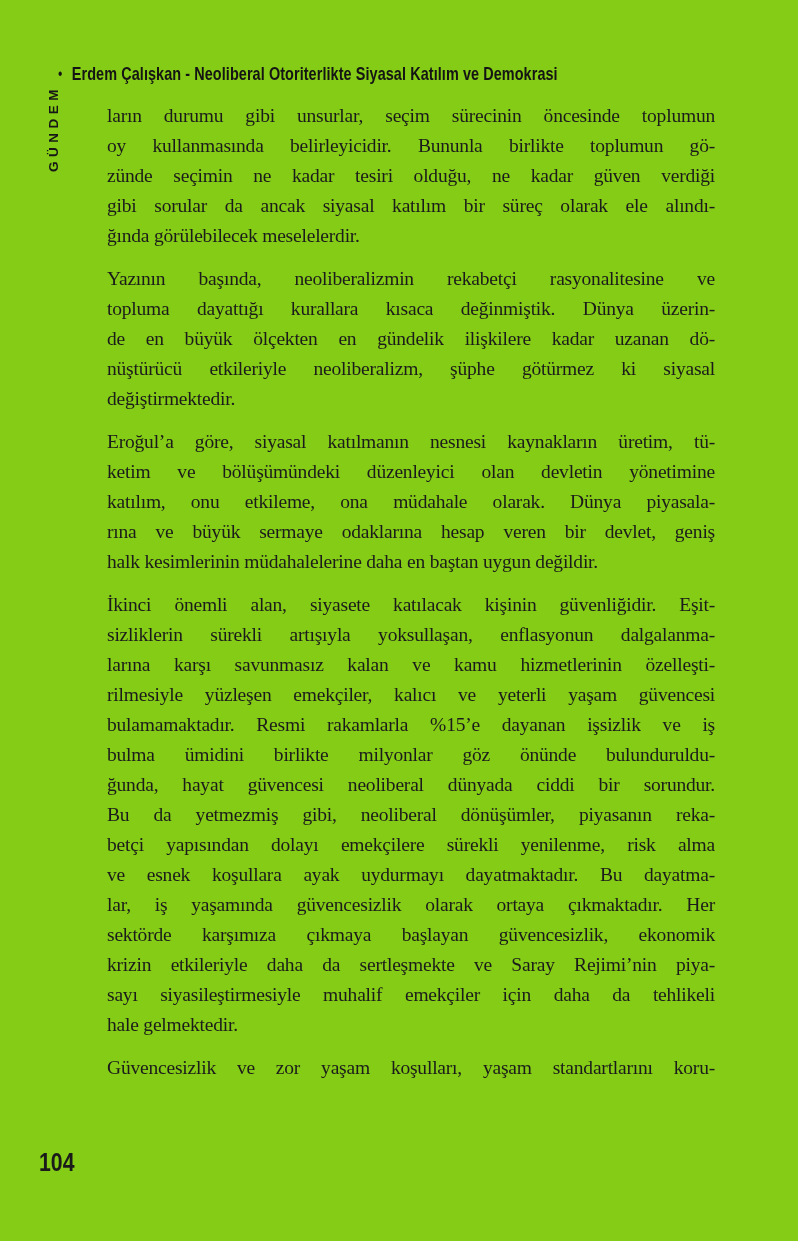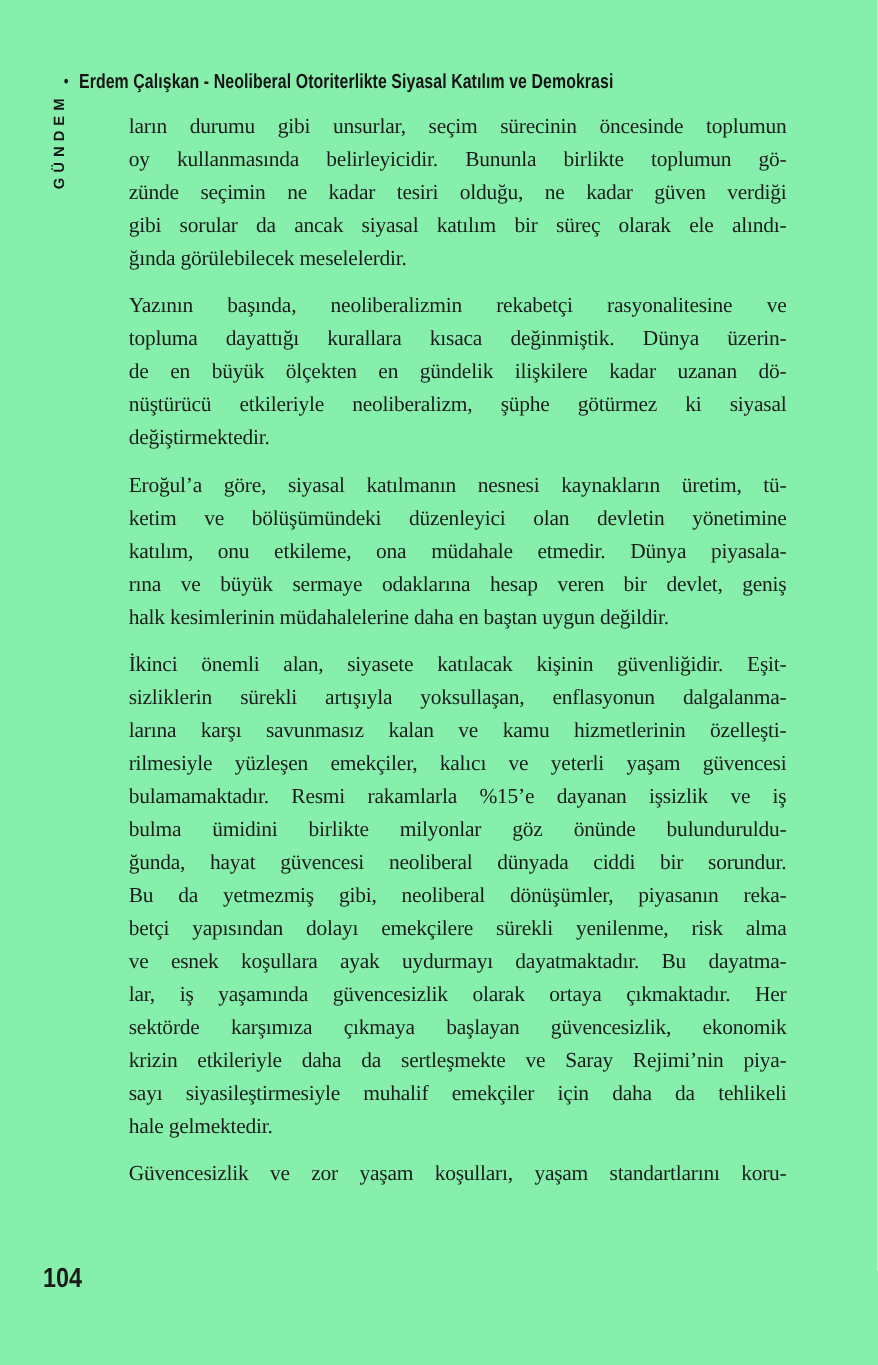--- a/index.html
+++ b/index.html
@@ -4,21 +4,21 @@
 <style>
   html, body {
     margin: 0;
     padding: 0;
     background: #ffffff;
   }
   .page {
     position: relative;
     width: 798px;
     height: 1241px;
-    background: #86efac;
+    background: #84cc16;
     overflow: hidden;
     font-family: "Liberation Serif", serif;
   }
   
   .header {
     position: absolute;
     left: 58px;
     top: 63px;
     white-space: nowrap;
     transform: scaleX(0.78);
@@ -58,21 +58,20 @@
     color: #1b1b1b;
   }
   .para { margin: 0 0 13px 0; }
   .pline {
     font-size: 19.5px;
     line-height: 30px;
     letter-spacing: -0.2px;
     text-align: justify;
     text-align-last: justify;
     white-space: normal;
-    margin-left: 10px;
   }
   .pline.end { text-align-last: left; }
   
   .pagenum {
     position: absolute;
     left: 39px;
     top: 1148px;
     font-family: "Liberation Sans", sans-serif;
     font-weight: 800;
     font-size: 25px;
@@ -103,21 +102,21 @@
       <div class="para">
         <div class="pline">Yazının başında, neoliberalizmin rekabetçi rasyonalitesine ve</div>
         <div class="pline">topluma dayattığı kurallara kısaca değinmiştik. Dünya üzerin-</div>
         <div class="pline">de en büyük ölçekten en gündelik ilişkilere kadar uzanan dö-</div>
         <div class="pline">nüştürücü etkileriyle neoliberalizm, şüphe götürmez ki siyasal</div>
         <div class="pline end">değiştirmektedir.</div>
       </div>
       <div class="para">
         <div class="pline">Eroğul’a göre, siyasal katılmanın nesnesi kaynakların üretim, tü-</div>
         <div class="pline">ketim ve bölüşümündeki düzenleyici olan devletin yönetimine</div>
-        <div class="pline">katılım, onu etkileme, ona müdahale etmedir. Dünya piyasala-</div>
+        <div class="pline">katılım, onu etkileme, ona müdahale olarak. Dünya piyasala-</div>
         <div class="pline">rına ve büyük sermaye odaklarına hesap veren bir devlet, geniş</div>
         <div class="pline end">halk kesimlerinin müdahalelerine daha en baştan uygun değildir.</div>
       </div>
       <div class="para">
         <div class="pline">İkinci önemli alan, siyasete katılacak kişinin güvenliğidir. Eşit-</div>
         <div class="pline">sizliklerin sürekli artışıyla yoksullaşan, enflasyonun dalgalanma-</div>
         <div class="pline">larına karşı savunmasız kalan ve kamu hizmetlerinin özelleşti-</div>
         <div class="pline">rilmesiyle yüzleşen emekçiler, kalıcı ve yeterli yaşam güvencesi</div>
         <div class="pline">bulamamaktadır. Resmi rakamlarla %15’e dayanan işsizlik ve iş</div>
         <div class="pline">bulma ümidini birlikte milyonlar göz önünde bulunduruldu-</div>

